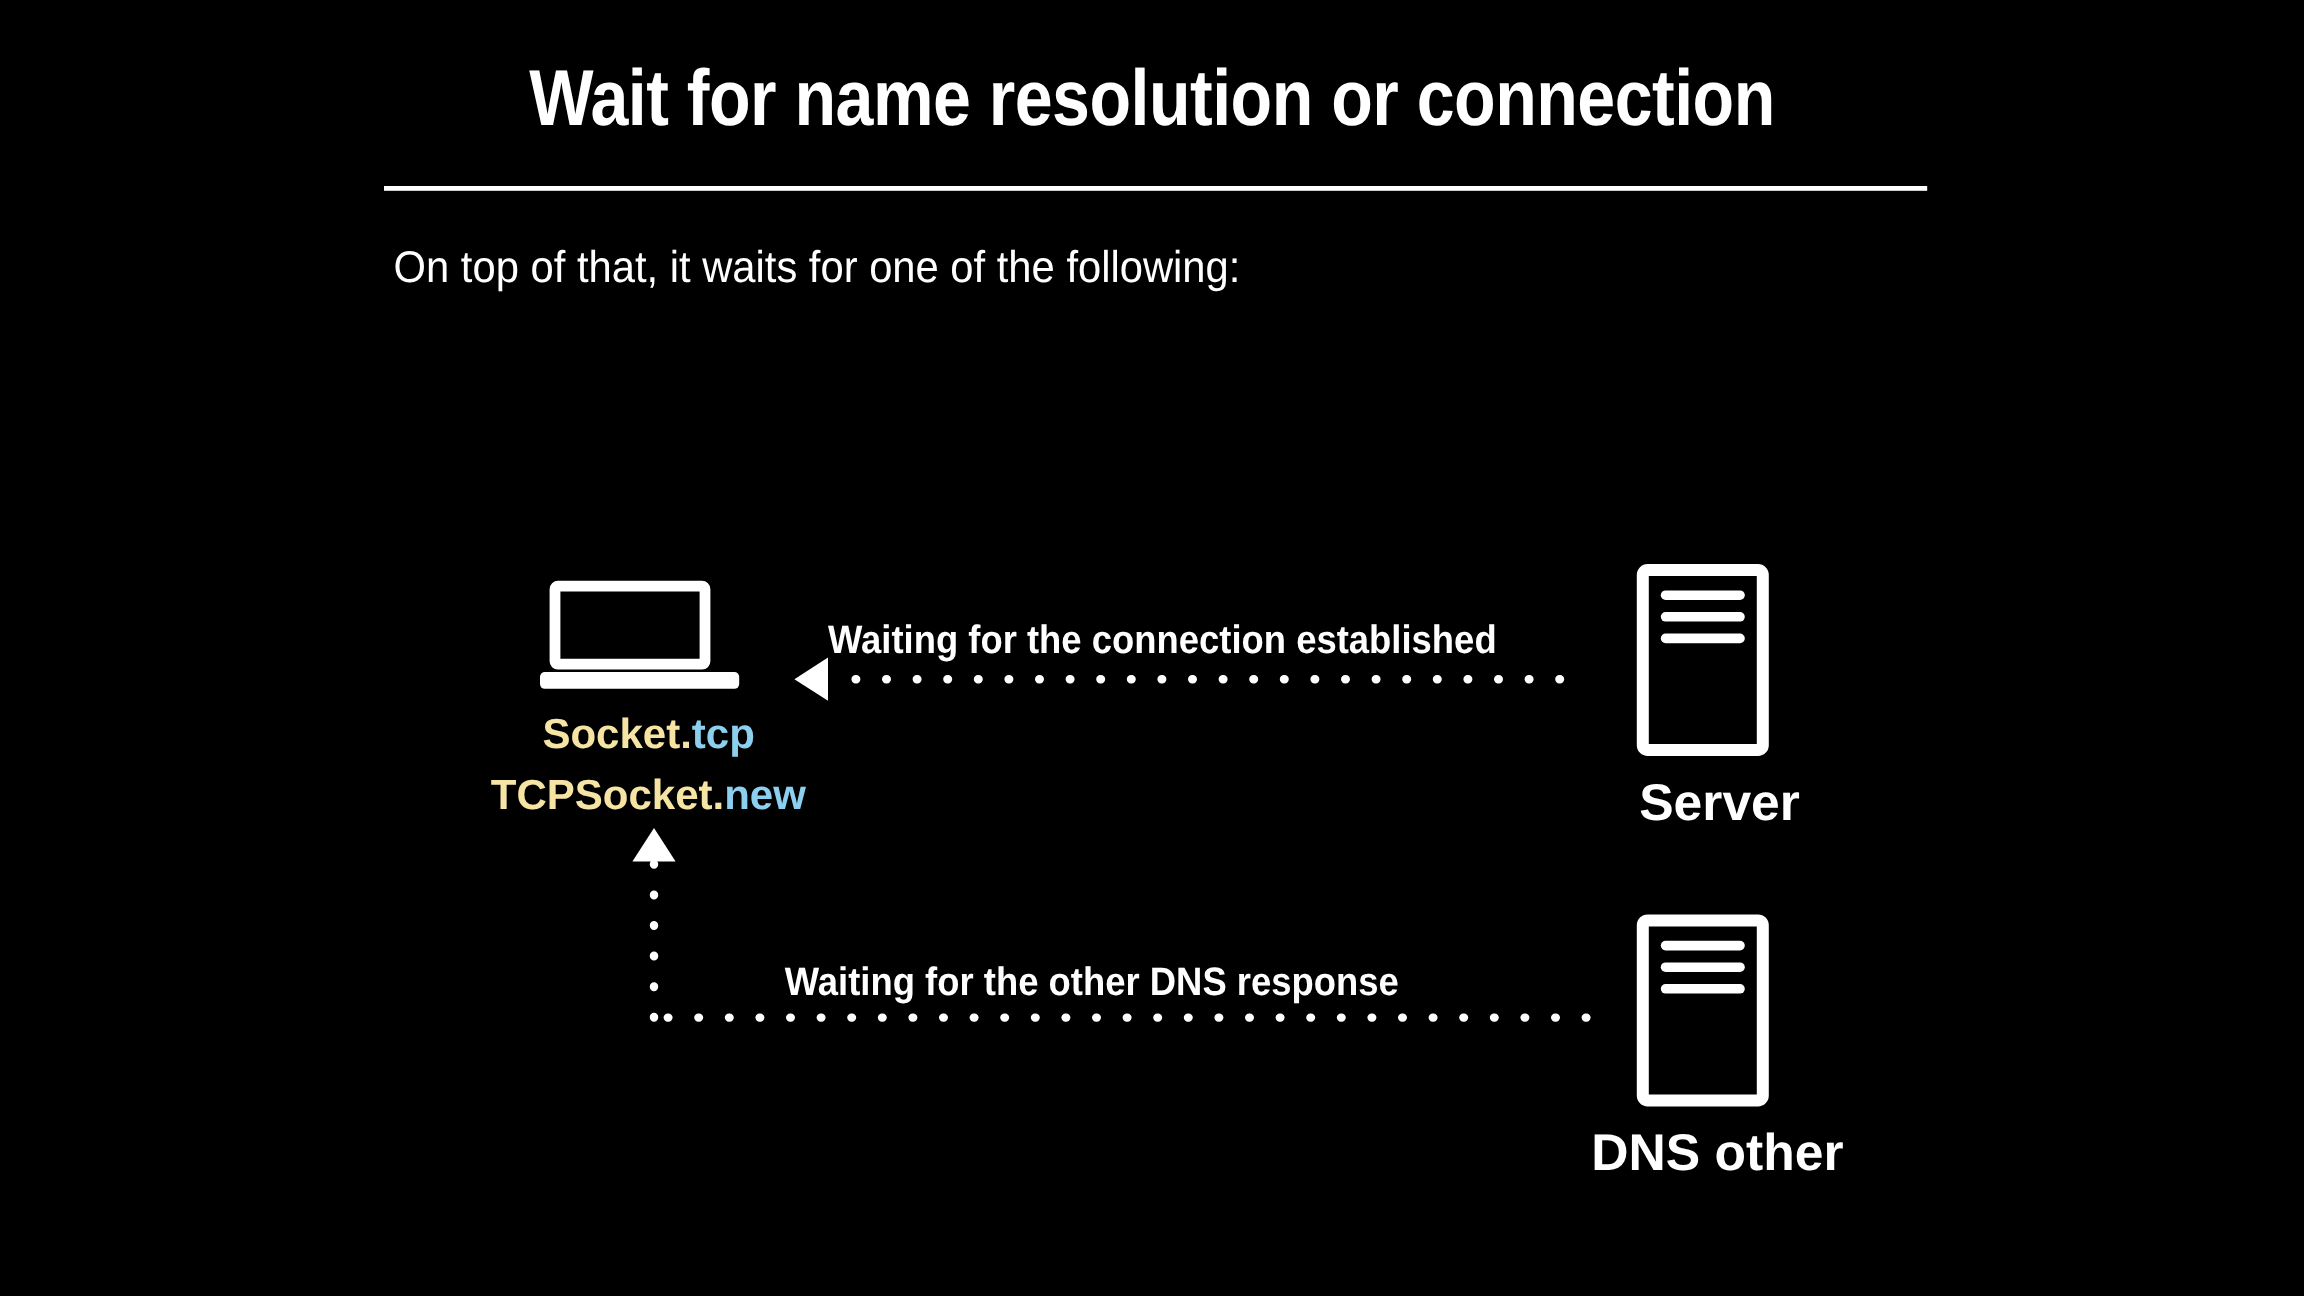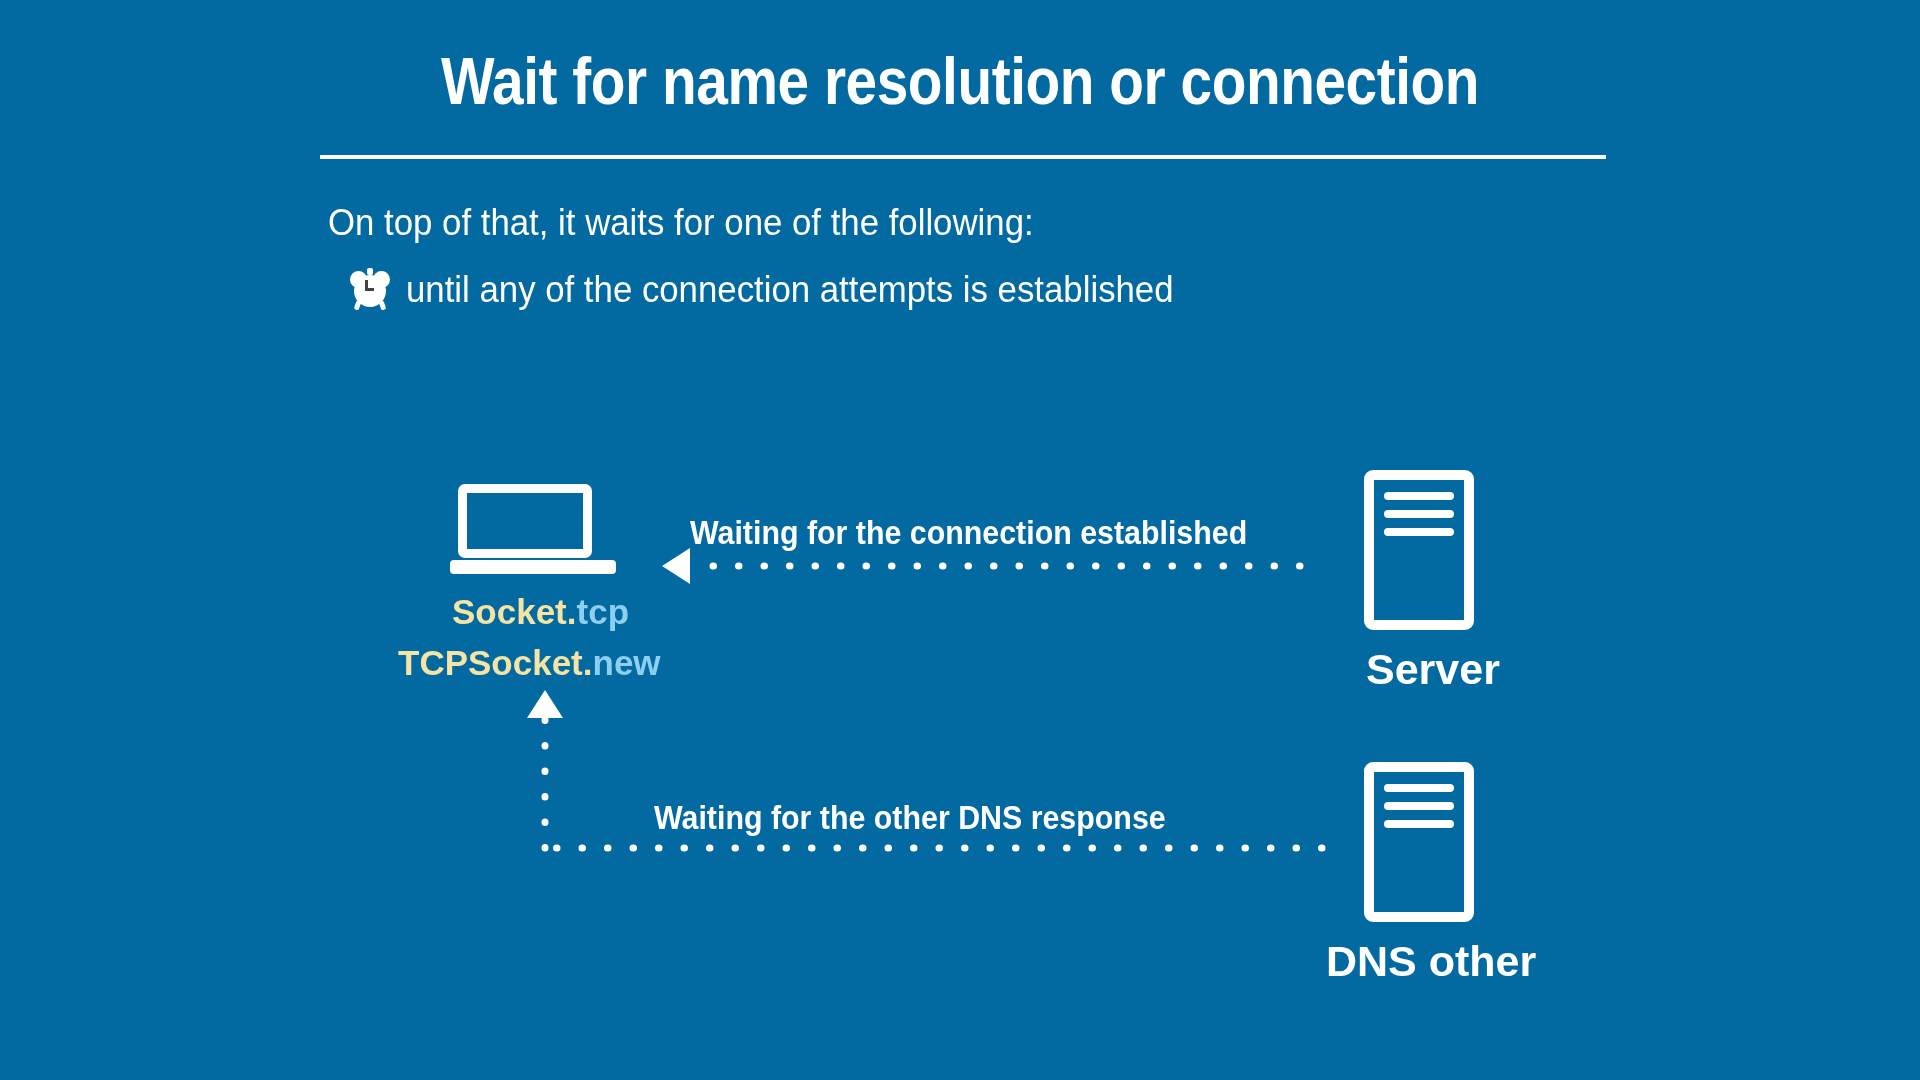--- a/index.html
+++ b/index.html
@@ -4,21 +4,21 @@
 <style>
   html, body {
     margin: 0;
     padding: 0;
     background: #434343;
   }
   #slide {
     position: relative;
     width: 1920px;
     height: 1080px;
-    background: #0369a1;
+    background: #000000;
     overflow: hidden;
     font-family: "Liberation Sans", sans-serif;
     color: #ffffff;
   }
 
   
   #title {
     position: absolute;
     left: 0;
     top: 48px;
@@ -157,21 +157,21 @@
 
   
   .code-line {
     position: absolute;
     font-weight: bold;
     font-size: 35px;
     line-height: 1;
     white-space: nowrap;
   }
   #code-1 { left: 452px; top: 594px; }
-  #code-2 { left: 398px; top: 645px; }
+  #code-2 { left: 409px; top: 645px; }
   .tok-class { color: #f5e4a3; }
   .tok-dot   { color: #f5e4a3; }
   .tok-meth  { color: #8ccfee; }
 
   
   .server { position: absolute; width: 110px; height: 160px; }
   .server .body {
     position: absolute; inset: 0;
     border: 10px solid #ffffff;
     border-radius: 9px;
@@ -220,33 +220,20 @@
 </head>
 <body>
 
 <div id="slide">
 
   <div id="title">Wait for name resolution or connection</div>
   <div id="title-rule"></div>
 
   <div id="lede">On top of that, it waits for one of the following:</div>
 
-  <div class="bullet-row" style="top:268px">
-    <span class="clock">
-      <span class="bell l"></span>
-        <span class="bell r"></span>
-        <span class="knob"></span>
-      <span class="foot l"></span>
-        <span class="foot r"></span>
-      <span class="face"></span>
-        <span class="hand-v"></span>
-        <span class="hand-h"></span>
-    </span>
-    <span class="bullet-text">until any of the connection attempts is established</span>
-  </div>
 
 
 
   <div id="diagram">
 
     <svg width="1920" height="1080" style="position:absolute;left:0;top:0;">
 
       <line x1="1300" y1="566" x2="690" y2="566" stroke="#ffffff" stroke-width="7" stroke-linecap="round" stroke-dasharray="0.5 25"></line>
       <polygon points="690,548 690,584 662,566" fill="#ffffff"></polygon>
 

